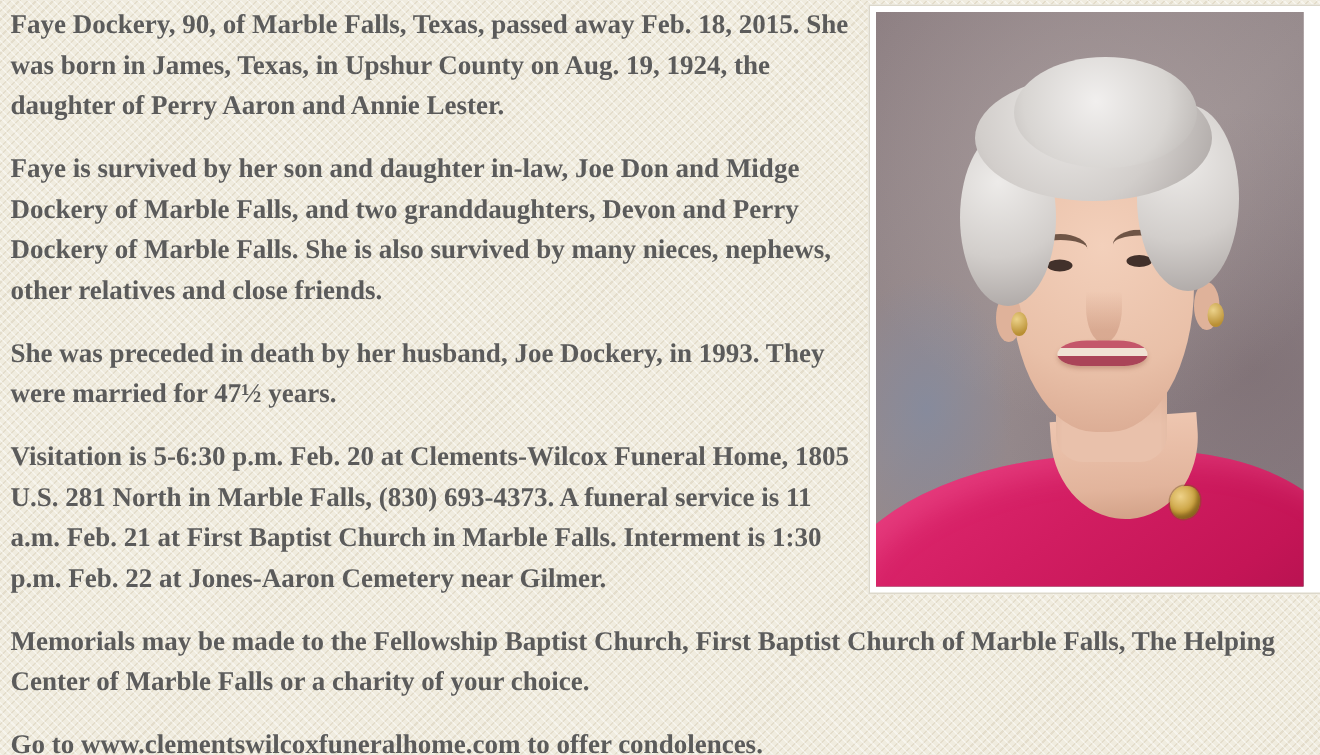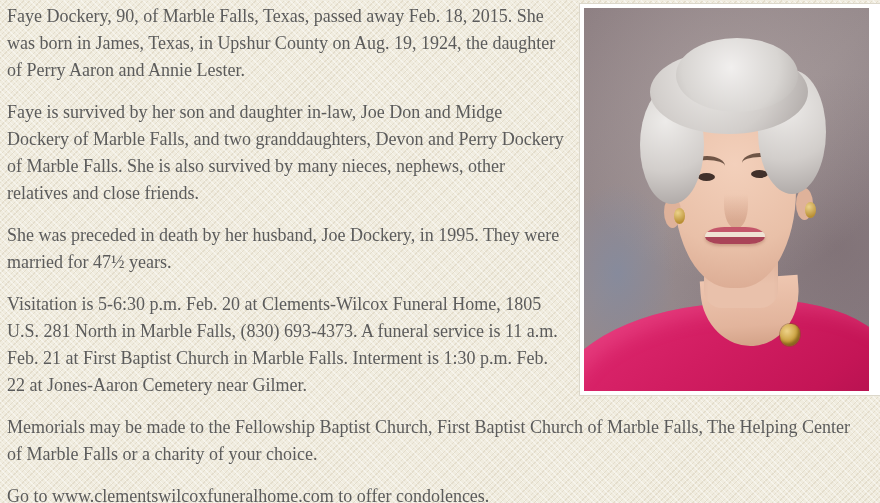--- a/index.html
+++ b/index.html
@@ -11,21 +11,21 @@
     background-color: #f0ecdf;
     background-image:
       repeating-linear-gradient(45deg, rgba(255,255,255,.45) 0 1px, rgba(0,0,0,0) 1px 4px),
       repeating-linear-gradient(-45deg, rgba(199,186,158,.30) 0 1px, rgba(0,0,0,0) 1px 4px);
     font-family: "Liberation Serif", "DejaVu Serif", serif;
     font-size: 18px;
     line-height: 27px;
     color: #5b5b5b;
   }
 
-  p.para { margin: 0 0 15px 0; max-width: 860px; }
+  p.para { margin: 0 0 15px 0; max-width: 860px; font-weight: bold; }
 
   
   figure.photo-frame {
     float: right;
     margin: 0 -6px 10px 12px;
     width: 307px; height: 393px;
     box-sizing: border-box;
     background: #ffffff;
     border: 1px solid #dcd8cb;
     padding: 4px;
@@ -137,16 +137,16 @@
     <div class="hair hair-main"></div>
     <div class="hair hair-top"></div>
     <div class="earring-left"></div>
     <div class="earring-right"></div>
     <div class="brooch"></div>
   </div>
 </figure>
 
 <p class="para">Faye Dockery, 90, of Marble Falls, Texas, passed away Feb. 18, 2015. She was born in James, Texas, in Upshur County on Aug. 19, 1924, the daughter of Perry Aaron and Annie Lester.</p>
 <p class="para">Faye is survived by her son and daughter in-law, Joe Don and Midge Dockery of Marble Falls, and two granddaughters, Devon and Perry Dockery of Marble Falls. She is also survived by many nieces, nephews, other relatives and close friends.</p>
-<p class="para">She was preceded in death by her husband, Joe Dockery, in 1995. They were married for 47½ years.</p>
+<p class="para">She was preceded in death by her husband, Joe Dockery, in 1993. They were married for 47½ years.</p>
 <p class="para">Visitation is 5-6:30 p.m. Feb. 20 at Clements-Wilcox Funeral Home, 1805 U.S. 281 North in Marble Falls, (830) 693-4373. A funeral service is 11 a.m. Feb. 21 at First Baptist Church in Marble Falls. Interment is 1:30 p.m. Feb. 22 at Jones-Aaron Cemetery near Gilmer.</p>
 <p class="para">Memorials may be made to the Fellowship Baptist Church, First Baptist Church of Marble Falls, The Helping Center of Marble Falls or a charity of your choice.</p>
 <p class="para"><span>Go to </span><span>www.clementswilcoxfuneralhome.com</span><span> to offer condolences.</span></p>
 
 </body></html>

